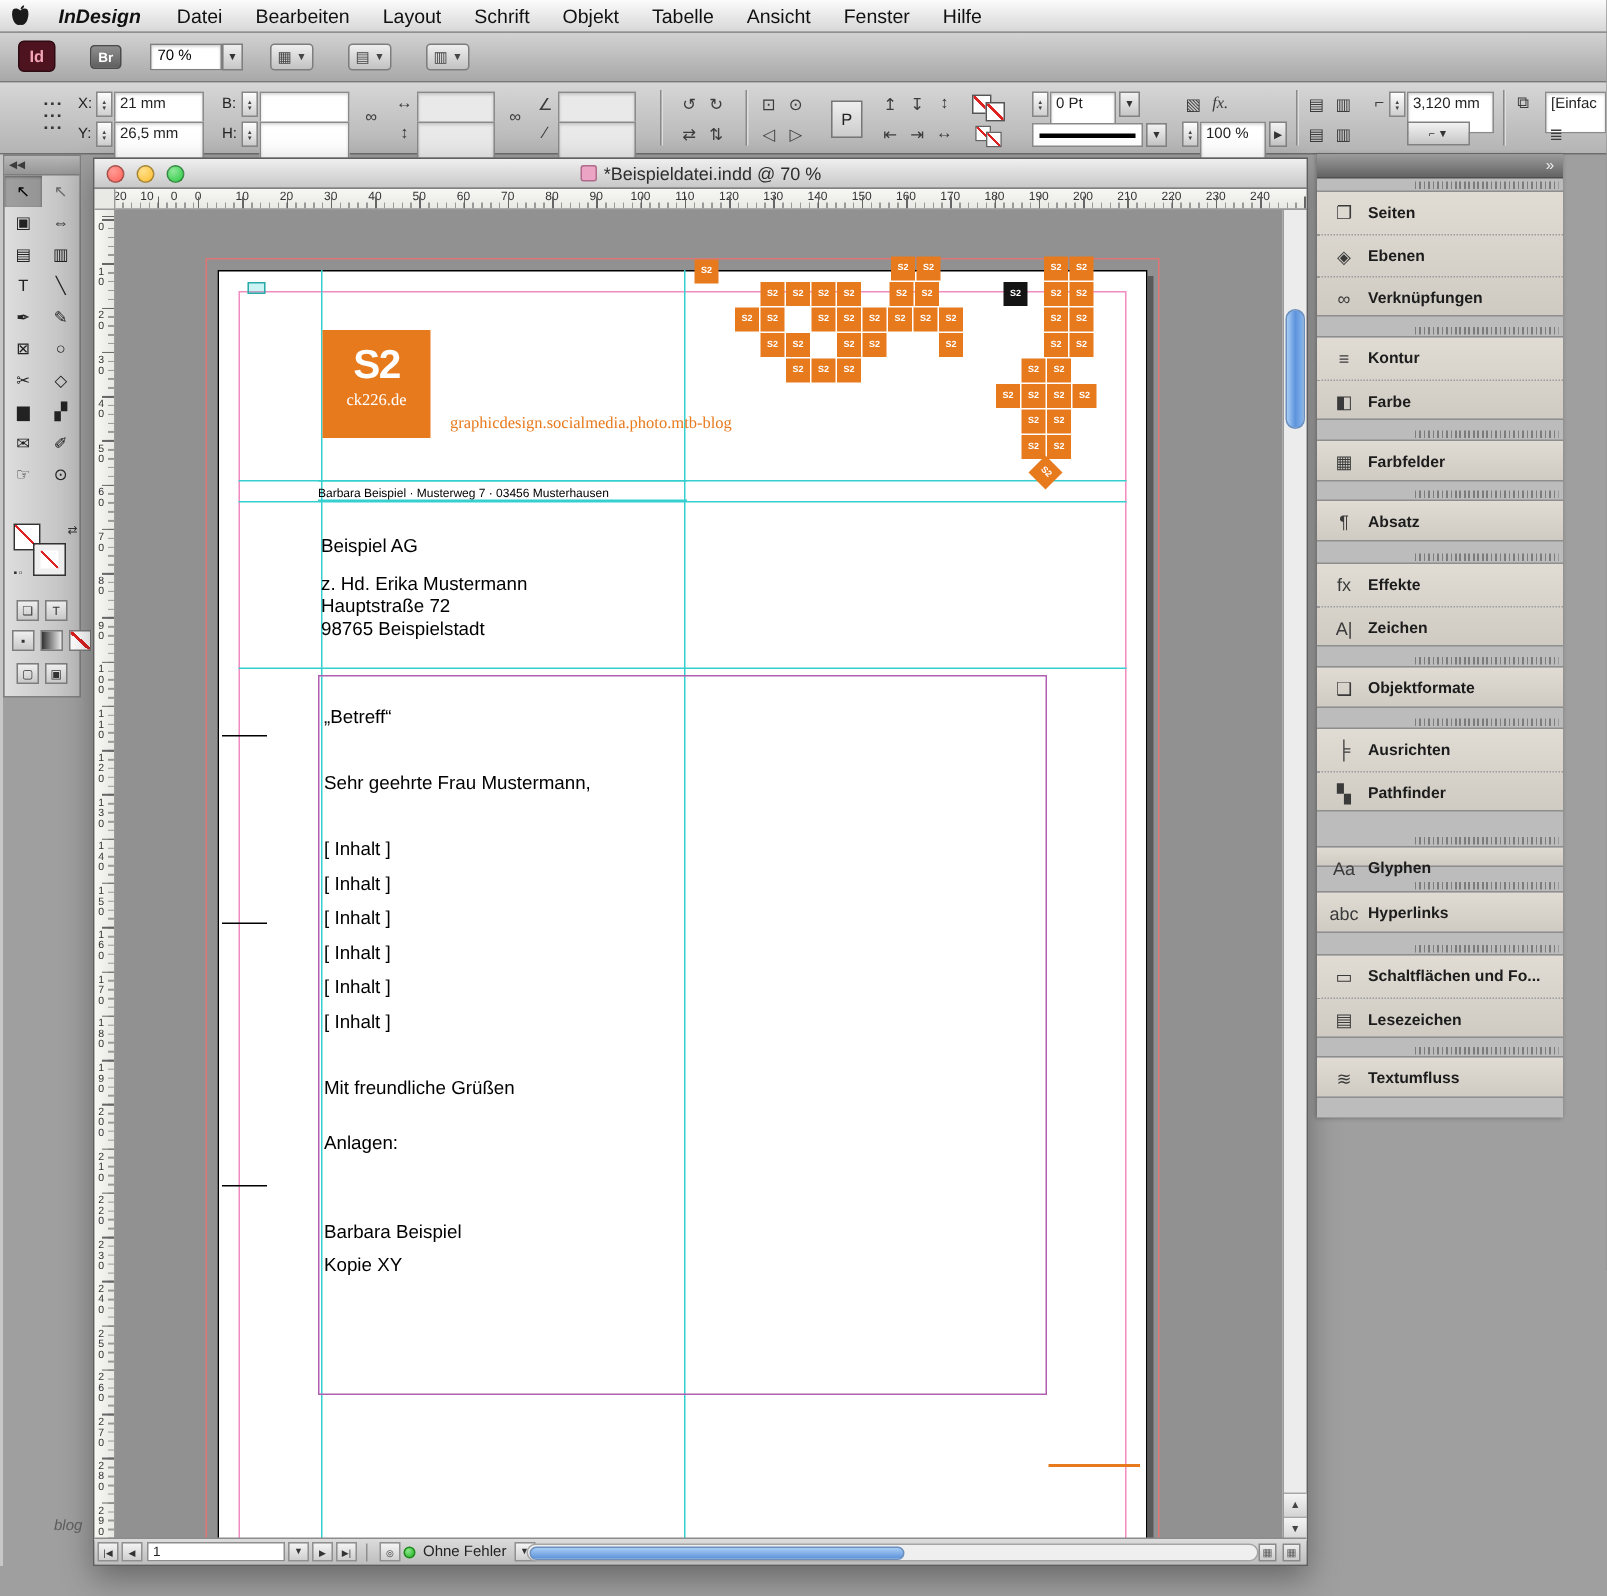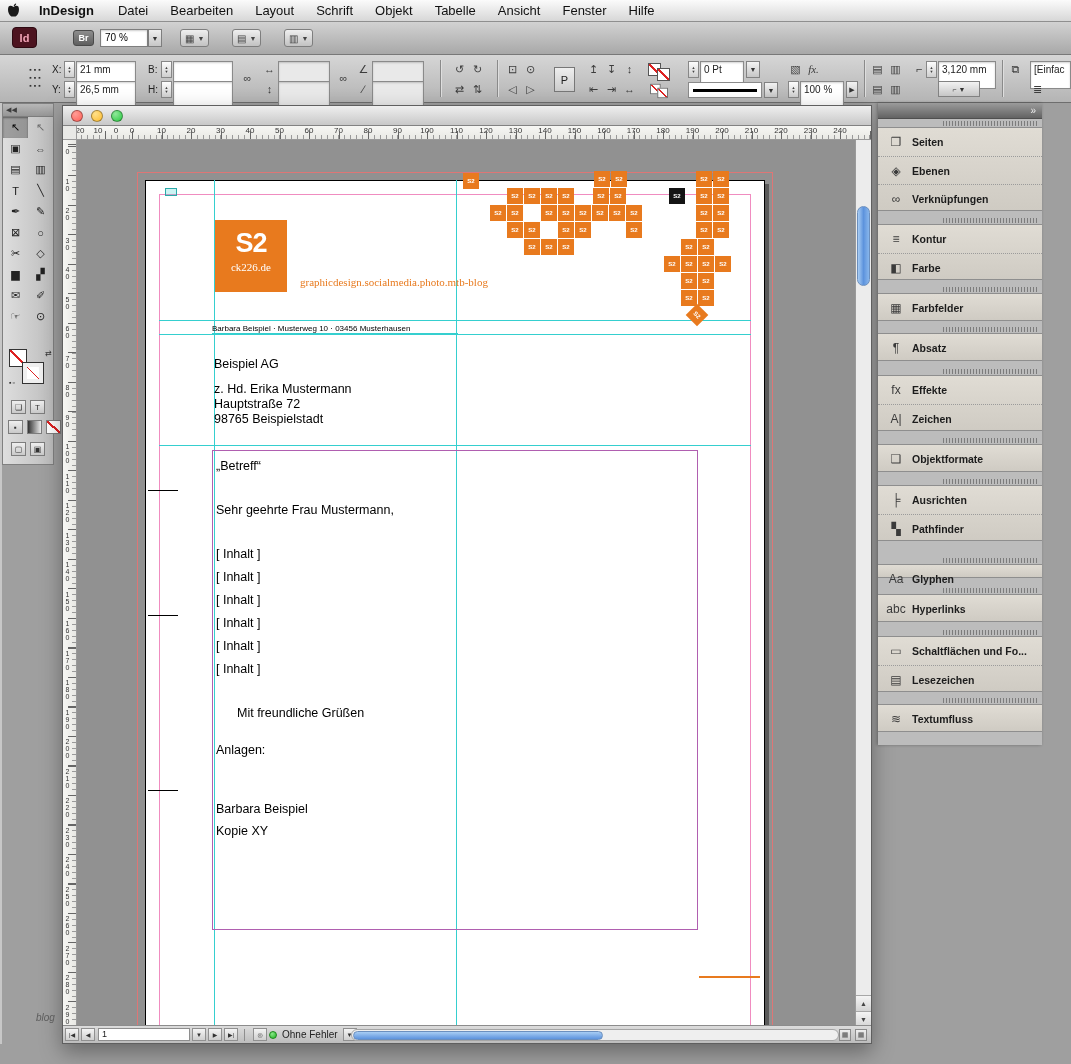--- a/index.html
+++ b/index.html
@@ -3,27 +3,27 @@
 <meta charset="utf-8">
 <style>
   *{margin:0;padding:0;box-sizing:border-box;font-family:"Liberation Sans",sans-serif;}
   html,body{width:1071px;height:1064px;overflow:hidden;}
   body{background:#9f9f9f;position:relative;}
   #stage{position:absolute;inset:0;}
 
   
   #menubar{position:absolute;left:0;top:0;width:1071px;height:22px;background:linear-gradient(#fbfbfb,#d7d7d7);border-bottom:1px solid #8f8f8f;display:flex;align-items:center;font-size:13px;color:#111;}
   #applelogo{width:26px;display:flex;justify-content:center;}
-  #appname{font-weight:bold;padding:0 13px;}
+  #appname{font-weight:bold;padding:0 13px;font-style:italic;}
   .mitem{padding:0 11px;}
 
   
   #appbar{position:absolute;left:0;top:22px;width:1071px;height:33px;background:linear-gradient(#d2d2d2,#a8a8a8);border-bottom:1px solid #787878;}
   #idlogo{position:absolute;left:12px;top:5px;width:25px;height:21px;background:#4d1420;color:#f2a3b6;font-weight:bold;font-size:11px;border-radius:4px;display:flex;align-items:center;justify-content:center;border:1px solid #2e0a12;}
-  #brbtn{position:absolute;left:60px;top:8px;width:21px;height:16px;background:linear-gradient(#8e8e8e,#5f5f5f);color:#fff;font-size:9px;font-weight:bold;border-radius:3px;display:flex;align-items:center;justify-content:center;border:1px solid #4a4a4a;margin-left:13px;}
+  #brbtn{position:absolute;left:60px;top:8px;width:21px;height:16px;background:linear-gradient(#8e8e8e,#5f5f5f);color:#fff;font-size:9px;font-weight:bold;border-radius:3px;display:flex;align-items:center;justify-content:center;border:1px solid #4a4a4a;}
   #zoomfield{position:absolute;left:100px;top:7px;width:48px;height:18px;background:#fff;border:1px solid #7e7e7e;font-size:10px;padding:2px 4px;box-shadow:inset 0 1px 2px rgba(0,0,0,.2);}
   #zoomdd{position:absolute;left:148px;top:7px;width:14px;height:18px;background:linear-gradient(#efefef,#c7c7c7);border:1px solid #7e7e7e;font-size:7px;display:flex;align-items:center;justify-content:center;color:#333;}
   .viewbtn{position:absolute;top:7px;height:18px;background:linear-gradient(#efefef,#c2c2c2);border:1px solid #7e7e7e;border-radius:3px;display:flex;align-items:center;font-size:10px;color:#444;padding:0 4px;gap:3px;}
   .viewbtn .dd{font-size:7px;}
 
   
   #controlbar{position:absolute;left:0;top:55px;width:1071px;height:48px;background:linear-gradient(#d6d6d6,#b4b4b4);border-bottom:1px solid #6e6e6e;font-size:10px;color:#222;}
   #proxy{position:absolute;left:26px;top:11px;width:20px;height:26px;color:#333;font-size:7px;line-height:8px;letter-spacing:2px;text-align:center;}
   #proxy::before{content:"▪▪▪\A▪▪▪\A▪▪▪";white-space:pre;}
   .clabel{position:absolute;height:16px;display:flex;align-items:center;}
@@ -342,20 +342,21 @@
       <div class="sbtn2">▢</div>
       <div class="sbtn2">▣</div>
     </div>
   </div>
 
   <div id="docwin">
     <div id="titlebar">
       <span class="tlight" id="tl-red"></span>
       <span class="tlight" id="tl-yellow"></span>
       <span class="tlight" id="tl-green"></span>
+      <span id="doctitle"><span id="docicon"></span><span>*Beispieldatei.indd @ 70 %</span></span>
     </div>
 
     <div id="rulercorner"></div>
     <div id="hruler">
         <span class="rlabel" style="left: 3px;">20</span>
         <span class="rlabel" style="left: 21px;">10</span>
         <span class="rlabel" style="left: 39px;">0</span>
         <span class="rlabel" style="left: 55px;">0</span>
         <span class="rlabel" style="left: 84.5px;">10</span>
         <span class="rlabel" style="left: 114px;">20</span>
@@ -428,39 +429,39 @@
 
       <div class="fold" style="top:350px;"></div>
       <div class="fold" style="top:475px;"></div>
       <div class="fold" style="top:650px;"></div>
 
       <div id="logo">
         <div id="logomark">S2</div>
         <div id="logodomain">ck226.de</div>
       </div>
       <div id="tagline" class="serif">graphicdesign.socialmedia.photo.mtb-blog</div>
-      <div id="senderframe" class="serif"><span>Barbara Beispiel · Musterweg 10 · 03456 Musterhausen</span></div>
+      <div id="senderframe" class="serif"><span>Barbara Beispiel · Musterweg 7 · 03456 Musterhausen</span></div>
       <div id="address" class="serif">
           <div class="aline">Beispiel AG</div>
           <div class="aline" style="margin-top: 10px;">z. Hd. Erika Mustermann</div>
           <div class="aline">Hauptstraße 72</div>
           <div class="aline">98765 Beispielstadt</div>
         </div>
 
       <div id="bodyframe" class="serif">
           <div id="bodylines">
-            <div class="bline" style="margin-top: 8px;">„Betreff“</div>
+            <div class="bline" style="margin-top: 20px;">„Betreff“</div>
             <div class="bline" style="margin-top: 29px;">Sehr geehrte Frau Mustermann,</div>
             <div class="bline" style="margin-top: 29px;">[ Inhalt ]</div>
             <div class="bline" style="margin-top: 8px;">[ Inhalt ]</div>
             <div class="bline" style="margin-top: 8px;">[ Inhalt ]</div>
             <div class="bline" style="margin-top: 8px;">[ Inhalt ]</div>
             <div class="bline" style="margin-top: 8px;">[ Inhalt ]</div>
             <div class="bline" style="margin-top: 8px;">[ Inhalt ]</div>
-            <div class="bline" style="margin-top: 29px; margin-left: 21px;">Mit freundliche Grüßen</div>
+            <div class="bline" style="margin-top: 29px;">Mit freundliche Grüßen</div>
             <div class="bline" style="margin-top: 22px;">Anlagen:</div>
             <div class="bline" style="margin-top: 44px;">Barbara Beispiel</div>
             <div class="bline" style="margin-top: 7px;">Kopie XY</div>
           </div>
         </div>
 
       <div id="orangeline"></div>
 
       <div id="mosaic-layer">
           <div class="msq" style="left: 386px; top: 33px; background: rgb(232, 122, 30);">S2</div>

